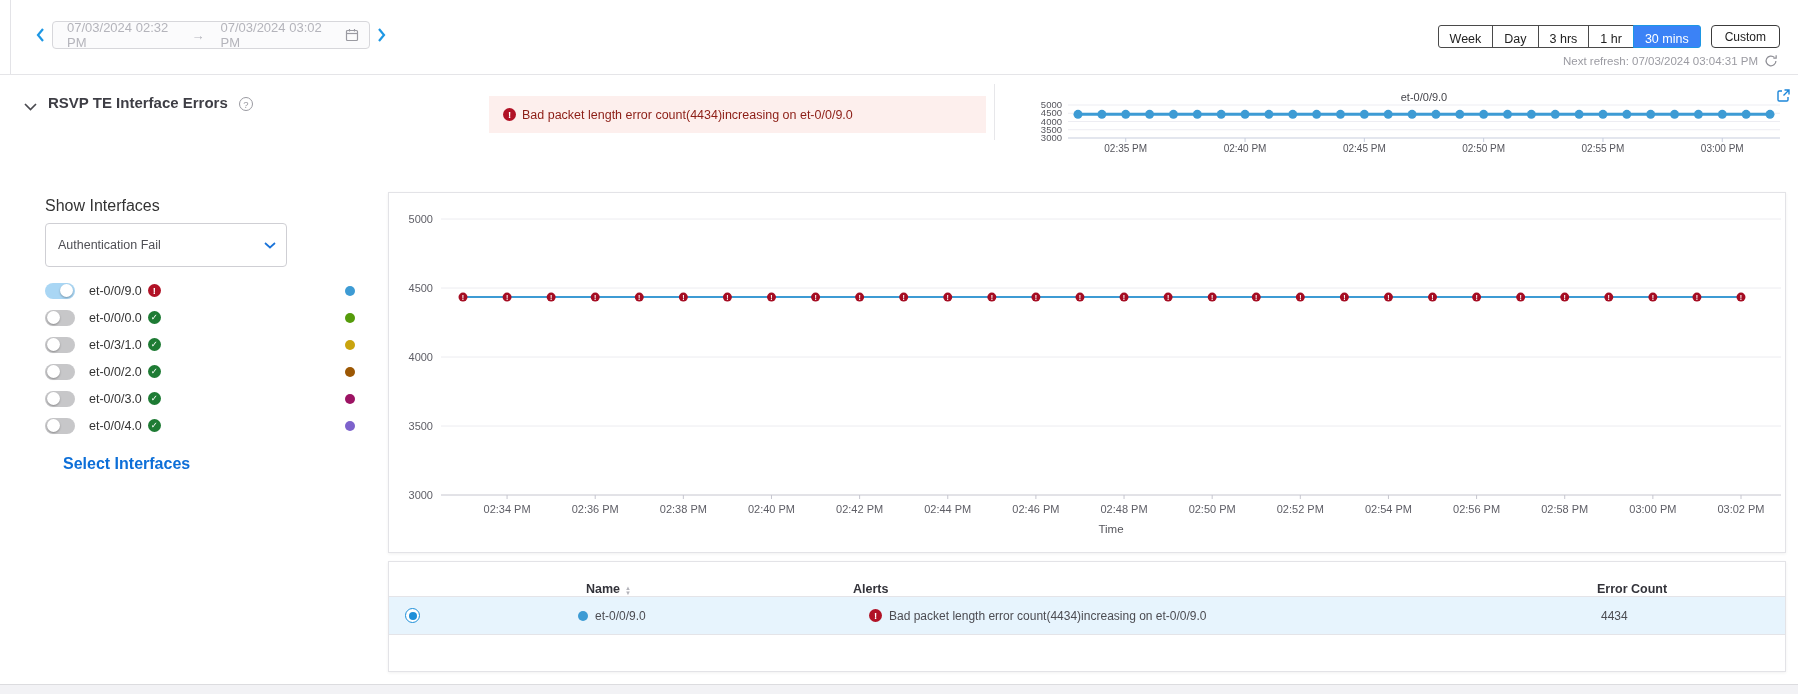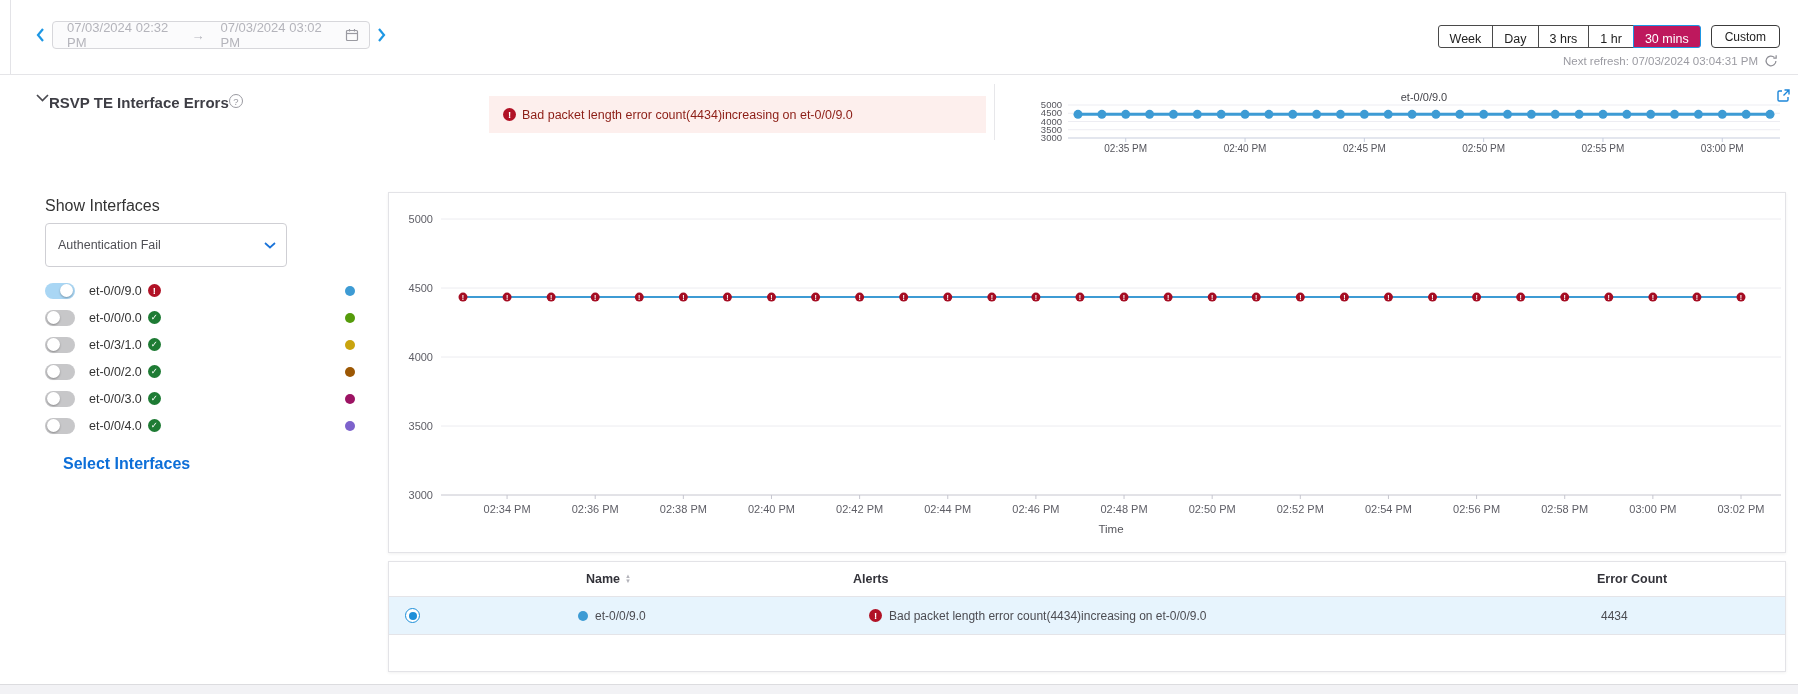--- a/index.html
+++ b/index.html
@@ -15,31 +15,31 @@
              background:#fbfbfc; border:1px solid #d7d7db; border-radius:4px;
              color:#b4b4bb; font-size:13px; cursor:pointer; }
   .datebox .calicon { margin-left:auto; display:inline-flex; }
   .rangebar { right:18px; top:25px; display:flex; align-items:center; }
   .seg { display:flex; }
   .segbtn { height:23px; padding:3px 11px; font-size:12.5px; color:#222; background:#fff;
             border:1px solid #4a4a4a; margin-left:-1px; cursor:pointer;
             font-family:inherit; line-height:21px; }
   .segbtn:first-child { border-radius:3px 0 0 3px; margin-left:0; }
   .segbtn:last-child { border-radius:0 3px 3px 0; }
-  .segbtn.sel { background:#be185d; border-color:#1d97e4; color:#fff; position:relative; z-index:1; }
+  .segbtn.sel { background:#3b82f6; border-color:#1d97e4; color:#fff; position:relative; z-index:1; }
   .custom-btn { height:23px; margin-left:10px; padding:0 13px; font-size:12px; color:#222;
                 background:#fff; border:1px solid #3c3c3c; border-radius:4px; cursor:pointer;
                 font-family:inherit; }
   .nextrefresh { right:20px; top:54px; display:flex; align-items:center; gap:6px;
                  font-size:11.5px; color:#9b9ba2; }
   .refreshicon { display:inline-flex; cursor:pointer; }
   #topdivider { left:0; top:74px; width:1798px; height:1px; background:#e5e5e8; }
 
   
-  .paneltitle { left:36px; top:94px; display:flex; align-items:flex-start; gap:0; }
+  .paneltitle { left:24px; top:94px; display:flex; align-items:flex-end; gap:11px; }
   .collapsechev { display:inline-flex; cursor:pointer; }
   .ptext { font-size:15px; font-weight:600; color:#3e3e45; }
   .helpicon { width:14px; height:14px; border:1px solid #9a9aa1; border-radius:50%;
               color:#9a9aa1; font-size:9.5px; display:inline-flex; align-items:center;
               justify-content:center; cursor:pointer; }
   .alertbanner { left:489px; top:96px; width:497px; height:37px; background:#fdefed;
                  display:flex; align-items:center; padding-left:14px; gap:6px;
                  font-size:12.5px; color:#8c1d15; }
   .vsep { left:994px; top:84px; width:1px; height:56px; background:#e7e7ea; }
   .sparkmount { left:1028px; top:92px; width:762px; height:72px; }
@@ -72,21 +72,21 @@
   .sellink { margin-top:16px; margin-left:18px; font-size:16px; font-weight:700;
              color:#0d6fd8; cursor:pointer; display:inline-block; }
 
   
   .card { background:#fff; border:1px solid #e3e3e7; box-shadow:0 1px 3px rgba(0,0,0,.06); }
   .chartcard { left:388px; top:192px; width:1398px; height:361px; }
   .tablecard { left:388px; top:561px; width:1398px; height:111px; }
 
   
   .thead { position:relative; height:35px; border-bottom:1px solid #e4e4e8; }
-  .th { position:absolute; top:0; height:100%; display:flex; align-items:center; gap:5px;
+  .th { position:absolute; top:0; height:100%; display:flex; align-items:flex-end; gap:5px;
         font-size:12.5px; font-weight:600; color:#33333a; }
   .sorticon { display:flex; flex-direction:column; font-size:6px; line-height:5px;
               color:#b3b3ba; cursor:pointer; }
   .trow { position:relative; height:38px; background:#e7f4fd; border-bottom:1px solid #e4e4e8;
           cursor:pointer; }
   .cell { position:absolute; top:0; height:100%; display:flex; align-items:center; gap:7px;
           font-size:12px; color:#4c4c52; }
   .radio { position:absolute; left:16px; top:11px; width:15px; height:15px;
            border:1.5px solid #1d8fd9; border-radius:50%; background:#fff; cursor:pointer; }
   .radio::after { content:''; position:absolute; inset:2.5px; border-radius:50%; background:#1d8fd9; }

